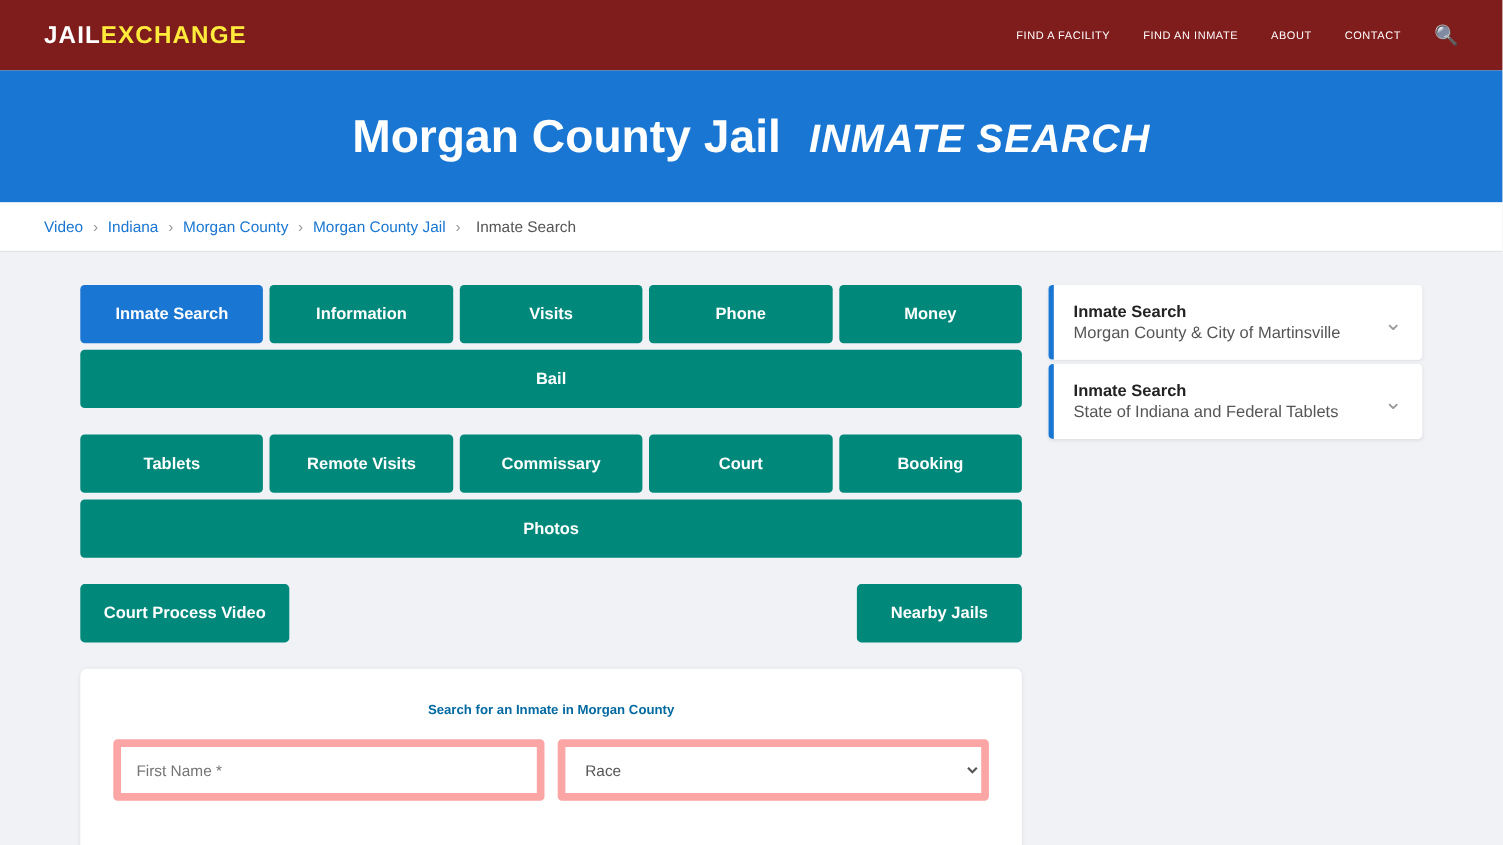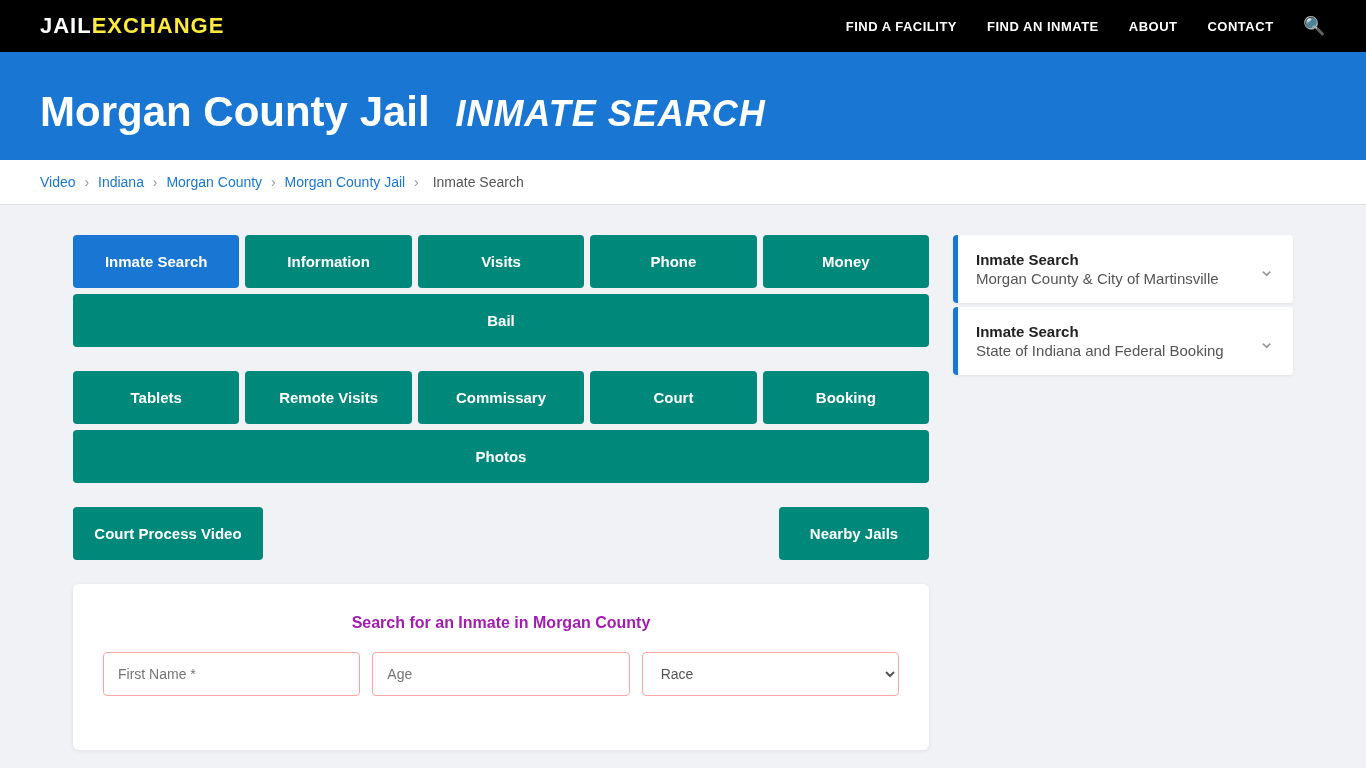--- a/index.html
+++ b/index.html
@@ -1,53 +1,54 @@
 <!DOCTYPE html>
 <html><head>
   <meta charset="utf-8">
   <style>
     * { box-sizing: border-box; margin: 0; padding: 0; }
     body { font-family: Arial, Helvetica, sans-serif; background: #f0f2f5; color: #333; }
 
     
     header {
-      background: #000000;
+      background: #7f1d1d;
       padding: 16px 40px;
-      height: 52px;
+      height: 64px;
       display: flex;
       align-items: center;
       justify-content: space-between;
     }
     .logo {
       font-size: 22px;
       font-weight: 900;
       color: #fff;
       letter-spacing: 1px;
     }
     .logo span { color: #ffeb3b; }
     nav { display: flex; align-items: center; gap: 30px; }
     nav a {
       color: #fff;
       text-decoration: none;
-      font-size: 13px;
-      font-weight: 700;
+      font-size: 10px;
+      font-weight: 400;
       letter-spacing: 0.5px;
     }
     .search-icon-btn {
       color: #fff;
       font-size: 18px;
       cursor: pointer;
       background: none;
       border: none;
     }
 
     
     .hero {
       background: #1976d2;
-      padding: 36px 40px 24px 40px;
+      padding: 36px 40px 36px 40px;
+      text-align: center;
     }
     .hero h1 {
       color: #fff;
       font-size: 42px;
       font-weight: 900;
     }
     .hero h1 em {
       font-style: italic;
       font-weight: 700;
       font-size: 36px;
@@ -106,35 +107,35 @@
 
     
     .search-form-box {
       background: #fff;
       border-radius: 6px;
       padding: 30px 30px 40px;
       box-shadow: 0 1px 4px rgba(0,0,0,0.08);
     }
     .search-form-box h2 {
       text-align: center;
-      font-size: 16px;
+      font-size: 12px;
       font-weight: 700;
       margin-bottom: 20px;
-      color: #a21caf;
+      color: #0369a1;
     }
     .form-row {
       display: flex;
       gap: 12px;
       margin-bottom: 14px;
       flex-wrap: wrap;
     }
     .form-row input, .form-row select {
       flex: 1 1 120px;
       padding: 12px 14px;
-      border: 1px solid #fca5a5;
+      border: 7px solid #fca5a5;
       border-radius: 4px;
       font-size: 14px;
       color: #555;
       background: #fff;
     }
     .form-row select {
       min-width: 140px;
     }
 
     
@@ -231,21 +232,20 @@
 
     <div class="button-grid" style="justify-content:space-between;">
       <button class="grid-btn teal" style="flex:0 0 190px;">Court Process Video</button>
       <button class="grid-btn teal" style="flex:0 0 150px;margin-left:16px;">Nearby Jails</button>
     </div>
 
     <div class="search-form-box">
       <h2>Search for an Inmate in Morgan County</h2>
       <div class="form-row">
         <input type="text" placeholder="First Name *" style="">
-        <input type="text" placeholder="Age" style="">
         <select>
           <option>Race</option>
           <option>White</option>
           <option>Black</option>
           <option>Hispanic</option>
           <option>Asian</option>
           <option>Other</option>
         </select>
       </div>
 
@@ -260,19 +260,19 @@
           <div class="card-title">Inmate Search</div>
           <div class="card-subtitle">Morgan County &amp; City of Martinsville</div>
         </div>
         <span class="chevron">⌄</span>
       </div>
     </div>
     <div class="right-card">
       <div class="right-card-header">
         <div>
           <div class="card-title">Inmate Search</div>
-          <div class="card-subtitle">State of Indiana and Federal Booking</div>
+          <div class="card-subtitle">State of Indiana and Federal Tablets</div>
         </div>
         <span class="chevron">⌄</span>
       </div>
     </div>
   </div>
 </div>
 
 </body></html>

